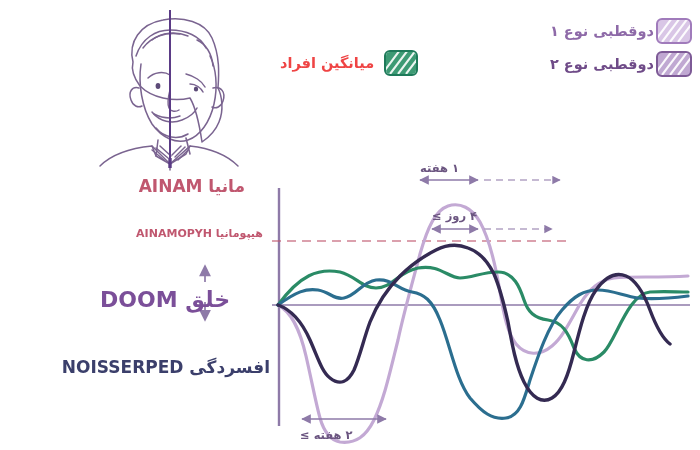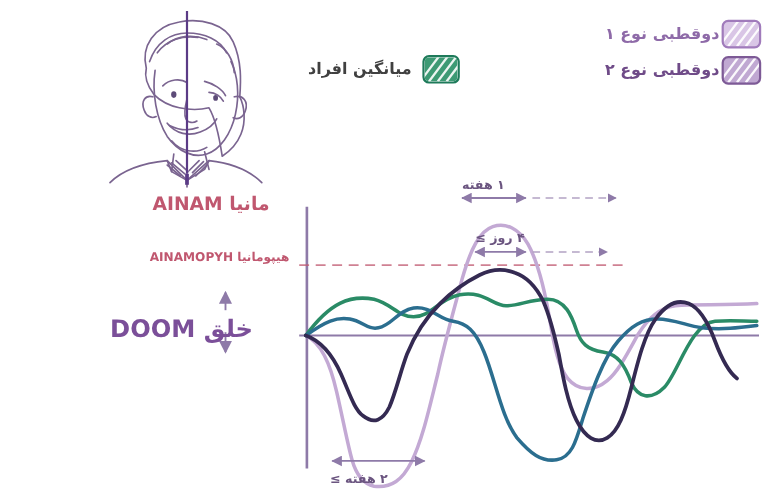--- a/index.html
+++ b/index.html
@@ -29,21 +29,21 @@
     border:2.2px solid #7a5a93;position:relative;overflow:hidden;flex:0 0 auto;
   }
   .swatch .hatch{position:absolute;inset:0;}
 
   
   .avg-legend{
     position:absolute;left:280px;top:50px;
     display:flex;align-items:center;gap:10px;
   }
   .avg-legend .avg-label{
-    font-size:14.5px;font-weight:700;color:#404040;
+    font-size:14.5px;font-weight:700;color:#ef4444;
     direction:rtl;unicode-bidi:bidi-override;white-space:nowrap;
   }
   .avg-swatch{
     width:30px;height:22px;border-radius:6px;
     border:2.2px solid #1e7a5a;position:relative;overflow:hidden;
   }
 
   
   .scale-label{
     position:absolute;white-space:nowrap;
@@ -218,18 +218,19 @@
           <line x1="12" y1="22" x2="30" y2="-2"></line>
           <line x1="20" y1="22" x2="38" y2="-2"></line>
         </g>
       </svg>
     </span>
   </div>
 
   <div class="scale-label lbl-mania">مانیا MANIA</div>
   <div class="scale-label lbl-hypo">هیپومانیا HYPOMANIA</div>
   <div class="scale-label lbl-mood">خلق MOOD</div>
+  <div class="scale-label lbl-dep">افسردگی DEPRESSION</div>
 
   <div class="dur dur-week1">۱ هفته</div>
   <div class="dur dur-days4">۴ روز ≥</div>
   <div class="dur dur-week2">۲ هفته ≥</div>
 
 </div>
 
 </body></html>

